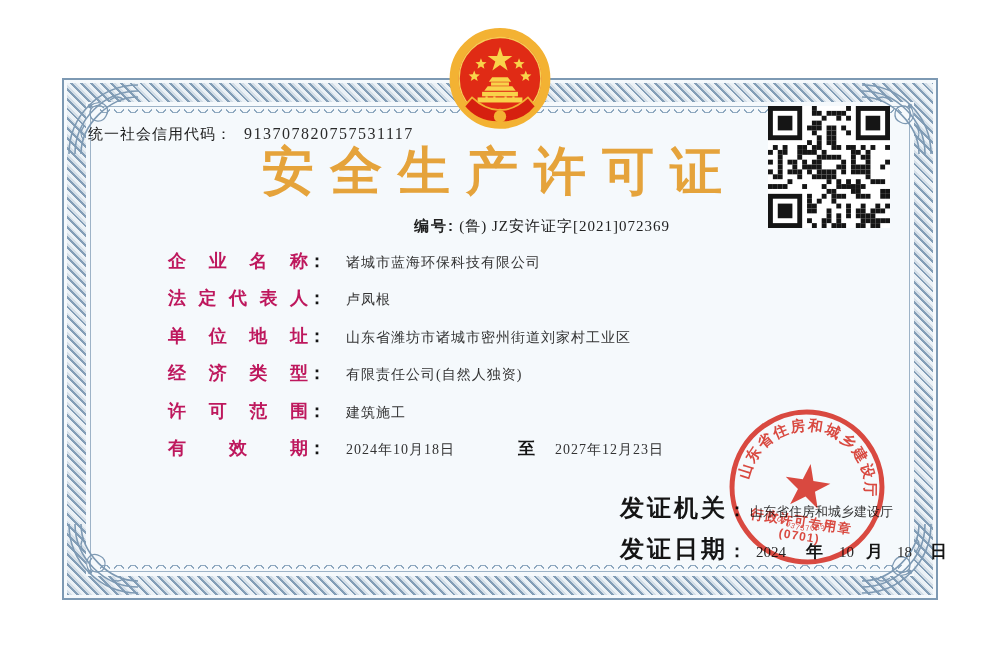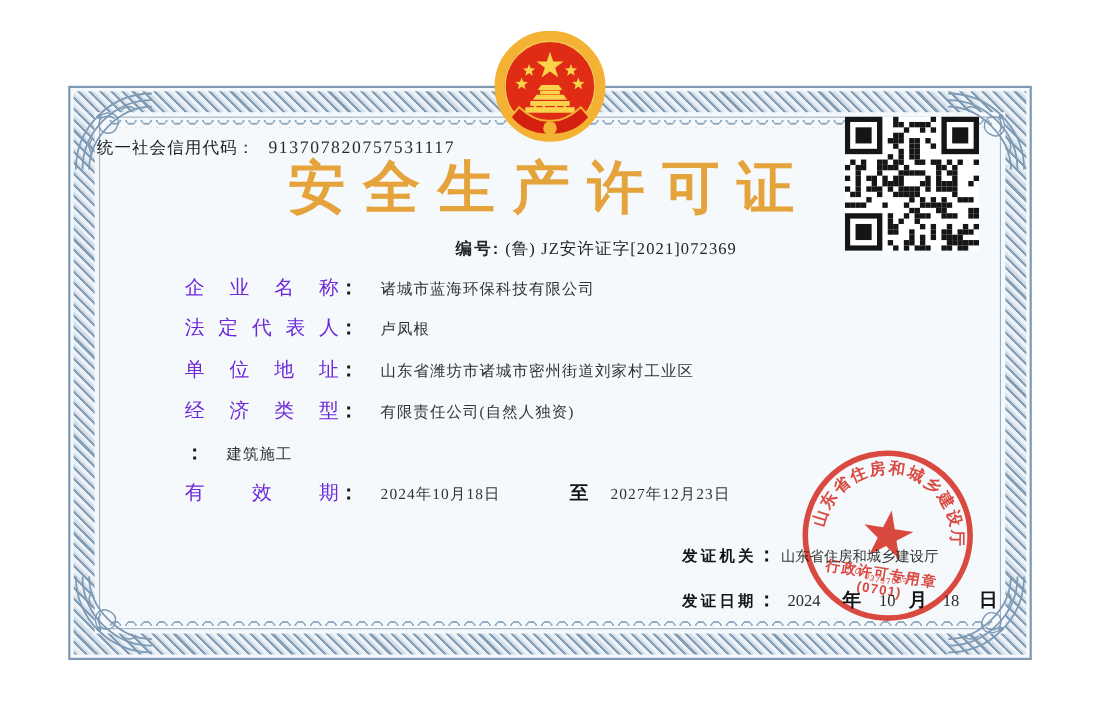--- a/index.html
+++ b/index.html
@@ -26,30 +26,30 @@
   .credit-value{margin-left:12px;font-family:"Liberation Serif",serif;font-size:16px;
                 color:#2a2a2a;letter-spacing:1.5px;}
   .title{position:absolute;left:0;top:138px;width:1000px;margin:0;text-align:center;
          font-size:52px;font-weight:bold;letter-spacing:16px;line-height:66px;}
   .serial{position:absolute;left:0;top:217px;width:1000px;text-align:center;
           transform:translateX(42px);font-size:15px;color:#222;}
   .serial-label{font-weight:bold;letter-spacing:2px;}
   .serial-value{font-family:"Liberation Serif",serif;letter-spacing:1px;}
   
   .row{position:absolute;left:168px;display:flex;align-items:baseline;}
-  .flabel{display:inline-block;width:140px;font-weight:normal;font-size:18px;color:#6d28d9;
+  .flabel{display:inline-block;width:140px;font-weight:bold;font-size:18px;color:#be185d;
           text-align:justify;text-align-last:justify;}
   .fcolon{font-weight:bold;font-size:18px;color:#141414;}
   .fvalue{margin-left:20px;font-family:"Liberation Serif",serif;font-size:14px;color:#333;
           letter-spacing:1px;}
   .fvalue.w1{display:inline-block;width:168px;}
   .to-char{font-weight:bold;font-size:17px;color:#141414;margin-left:4px;}
   
   .issuer-row,.date-row{position:absolute;left:620px;display:flex;align-items:baseline;}
-  .big-label{font-weight:bold;font-size:14px;color:#141414;letter-spacing:3px;}
+  .big-label{font-weight:bold;font-size:24px;color:#141414;letter-spacing:3px;}
   .issuer-value{margin-left:4px;font-family:"Liberation Serif",serif;font-size:13px;color:#333;}
   .date-num{font-family:"Liberation Serif",serif;font-size:15px;color:#2a2a2a;}
   .date-unit{font-weight:bold;font-size:17px;color:#141414;}
   .d-y{margin-left:10px;} .d-yu{margin-left:20px;} .d-m{margin-left:16px;}
   .d-mu{margin-left:12px;} .d-d{margin-left:14px;} .d-du{margin-left:18px;}
   
   .emblem{position:absolute;left:442px;top:28px;width:116px;height:112px;z-index:5;}
   .qr{position:absolute;left:768px;top:106px;width:122px;height:122px;background:#fff;z-index:4;}
   .qr svg{width:100%;height:100%;}
   .seal{position:absolute;left:726px;top:406px;width:162px;height:162px;z-index:6;
@@ -365,20 +365,21 @@
     <span class="flabel">单位地址</span>
     <span class="fcolon">：</span>
     <span class="fvalue">山东省潍坊市诸城市密州街道刘家村工业区</span>
   </div>
   <div class="row" style="top:361px">
     <span class="flabel">经济类型</span>
     <span class="fcolon">：</span>
     <span class="fvalue">有限责任公司(自然人独资)</span>
   </div>
   <div class="row" style="top:399px">
+    <span class="flabel">许可范围</span>
     <span class="fcolon">：</span>
     <span class="fvalue">建筑施工</span>
   </div>
   <div class="row" style="top:436px">
     <span class="flabel">有效期</span>
     <span class="fcolon">：</span>
     <span class="fvalue w1">2024年10月18日</span>
     <span class="to-char">至</span>
     <span class="fvalue">2027年12月23日</span>
   </div>

